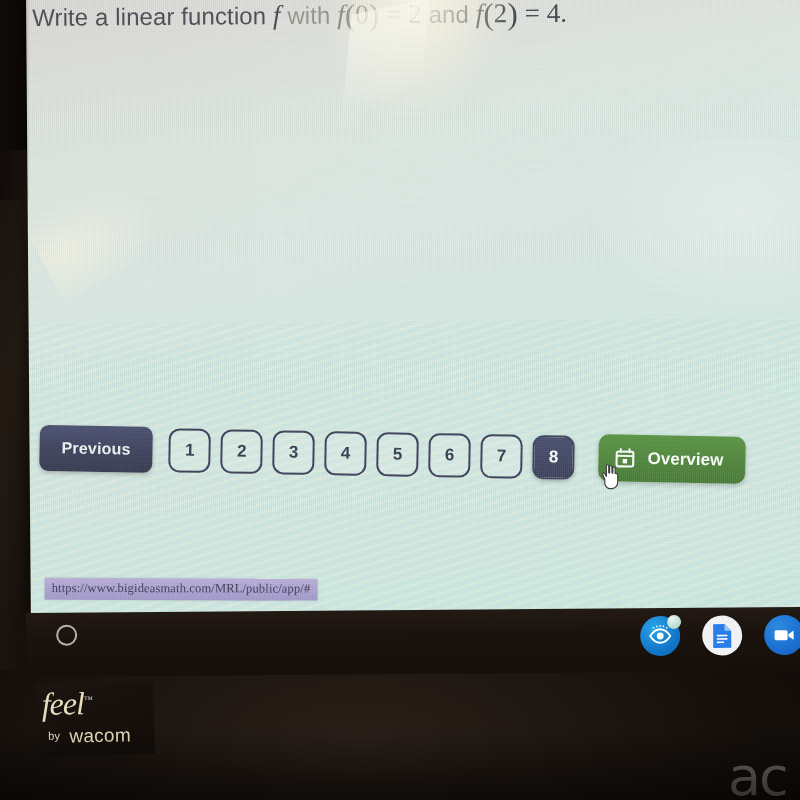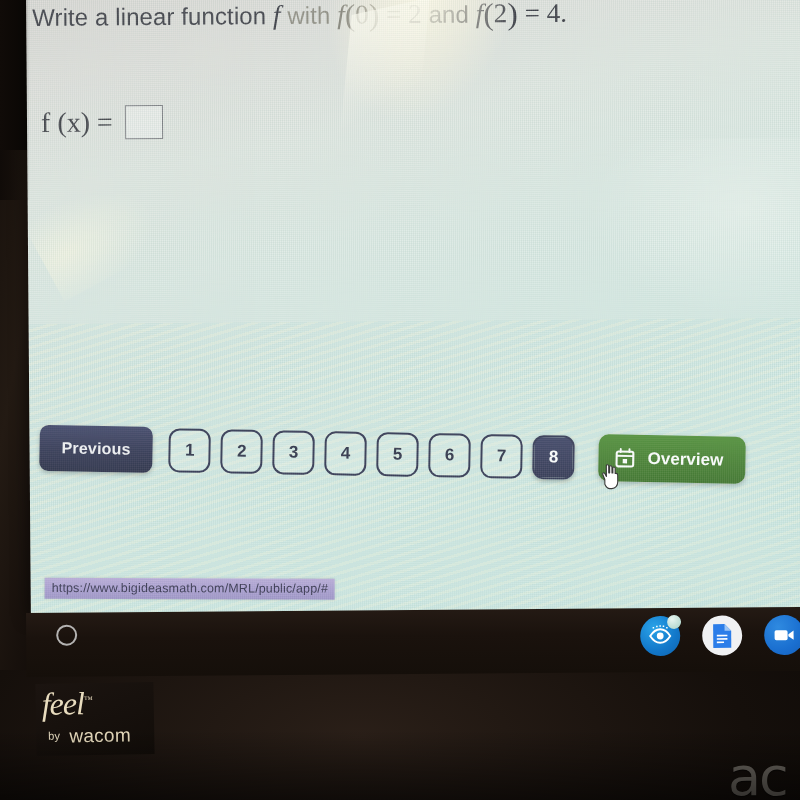--- a/index.html
+++ b/index.html
@@ -270,20 +270,21 @@
     top: 584px;
     padding: 3px 7px 4px 7px;
     background: linear-gradient(180deg, #b8a8d8 0%, #a89ad0 50%, #9c90c6 100%);
     color: #2d2a46;
     font-size: 12.5px;
     letter-spacing: 0.15px;
     white-space: nowrap;
     transform: rotate(0.6deg);
     transform-origin: left center;
     box-shadow: 0 0 3px rgba(0,0,0,0.15);
+    font-family: Liberation Serif, serif;
   }
 
   
   .shelf {
     position: absolute;
     left: 26px;
     top: 613px;
     width: 790px;
     height: 64px;
     transform: rotate(-0.45deg);
@@ -417,24 +418,20 @@
       <span class="q-plain washed">with</span>
       <span class="mathit washed2">f</span><span class="paren washed2">(</span><span class="mathnum washed2">0</span><span class="paren washed2">)</span>
       <span class="mathsym washed2">=</span>
       <span class="mathnum">2</span>
       <span class="q-plain">and</span>
       <span class="mathit">f</span><span class="paren">(</span><span class="mathnum">2</span><span class="paren">)</span>
       <span class="mathsym">=</span>
       <span class="mathnum">4</span><span class="mathsym">.</span>
     </div>
 
-    <div class="answer-row">
-      <span class="answer-lhs">f (x) =</span>
-      <div class="answer-box"></div>
-    </div>
 
     <div class="glare-a"></div>
     <div class="glare-b"></div>
     <div class="glare-c"></div>
     <div class="glare-d"></div>
 
     <div class="navbar">
       <div class="nav-inner">
 
         <div class="btn-previous">Previous</div>

